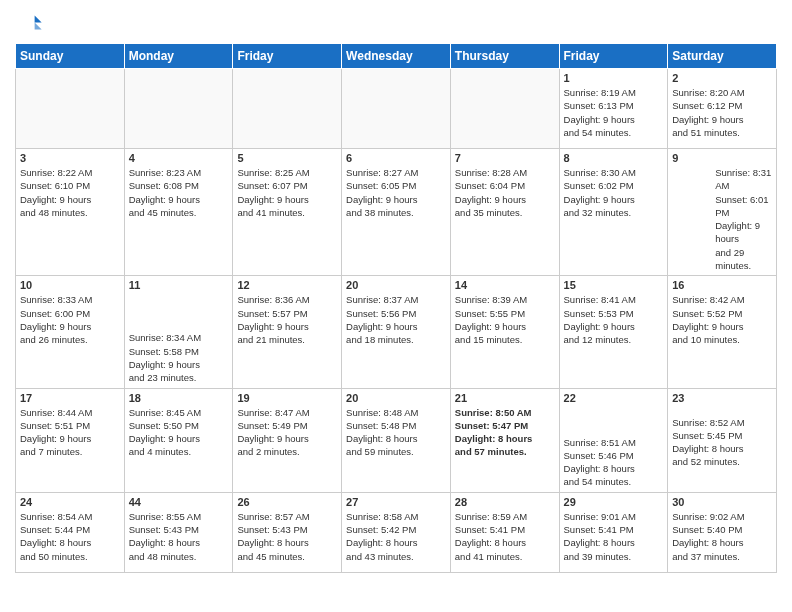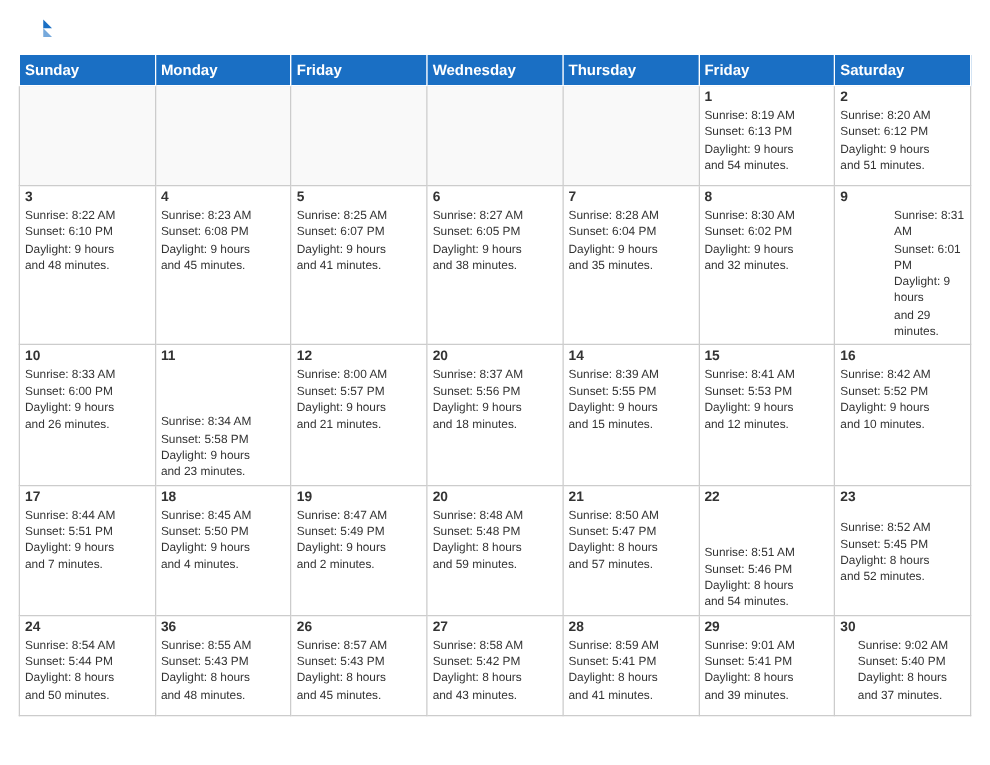--- a/index.html
+++ b/index.html
@@ -212,21 +212,21 @@
           </td>
           <td>
             <span class="day-number">11</span>
             <div class="day-info" style="white-space: pre-line; margin-top: 40px;">Sunrise: 8:34 AM
 Sunset: 5:58 PM
 Daylight: 9 hours
 and 23 minutes.</div>
           </td>
           <td>
             <span class="day-number">12</span>
-            <div class="day-info" style="white-space: pre-line;">Sunrise: 8:00 AM
+            <div class="day-info" style="white-space: pre-line;">Sunrise: 8:36 AM
 Sunset: 5:57 PM
 Daylight: 9 hours
 and 21 minutes.</div>
           </td>
           <td>
             <span class="day-number">20</span>
             <div class="day-info" style="white-space: pre-line;">Sunrise: 8:37 AM
 Sunset: 5:56 PM
 Daylight: 9 hours
 and 18 minutes.</div>
@@ -277,21 +277,21 @@
           </td>
           <td>
             <span class="day-number">20</span>
             <div class="day-info" style="white-space: pre-line;">Sunrise: 8:48 AM
 Sunset: 5:48 PM
 Daylight: 8 hours
 and 59 minutes.</div>
           </td>
           <td>
             <span class="day-number">21</span>
-            <div class="day-info" style="white-space: pre-line;">Sunrise: 8:50 AM
+            <div class="day-info" style="white-space: pre-line; font-weight: bold;">Sunrise: 8:50 AM
 Sunset: 5:47 PM
 Daylight: 8 hours
 and 57 minutes.</div>
           </td>
           <td>
             <span class="day-number">22</span>
             <div class="day-info" style="white-space: pre-line; margin-top: 32px;">Sunrise: 8:51 AM
 Sunset: 5:46 PM
 Daylight: 8 hours
 and 54 minutes.</div>
@@ -306,21 +306,21 @@
         </tr>
         <tr>
           <td>
             <span class="day-number">24</span>
             <div class="day-info" style="white-space: pre-line;">Sunrise: 8:54 AM
 Sunset: 5:44 PM
 Daylight: 8 hours
 and 50 minutes.</div>
           </td>
           <td>
-            <span class="day-number">36</span>
+            <span class="day-number">44</span>
             <div class="day-info" style="white-space: pre-line;">Sunrise: 8:55 AM
 Sunset: 5:43 PM
 Daylight: 8 hours
 and 48 minutes.</div>
           </td>
           <td>
             <span class="day-number">26</span>
             <div class="day-info" style="white-space: pre-line;">Sunrise: 8:57 AM
 Sunset: 5:43 PM
 Daylight: 8 hours
@@ -342,21 +342,21 @@
           </td>
           <td>
             <span class="day-number">29</span>
             <div class="day-info" style="white-space: pre-line;">Sunrise: 9:01 AM
 Sunset: 5:41 PM
 Daylight: 8 hours
 and 39 minutes.</div>
           </td>
           <td>
             <span class="day-number">30</span>
-            <div class="day-info" style="white-space: pre-line; margin-left: 14px;">Sunrise: 9:02 AM
+            <div class="day-info" style="white-space: pre-line;">Sunrise: 9:02 AM
 Sunset: 5:40 PM
 Daylight: 8 hours
 and 37 minutes.</div>
           </td>
         </tr>
       </tbody>
   </table>
 </div>
 
 </body></html>

